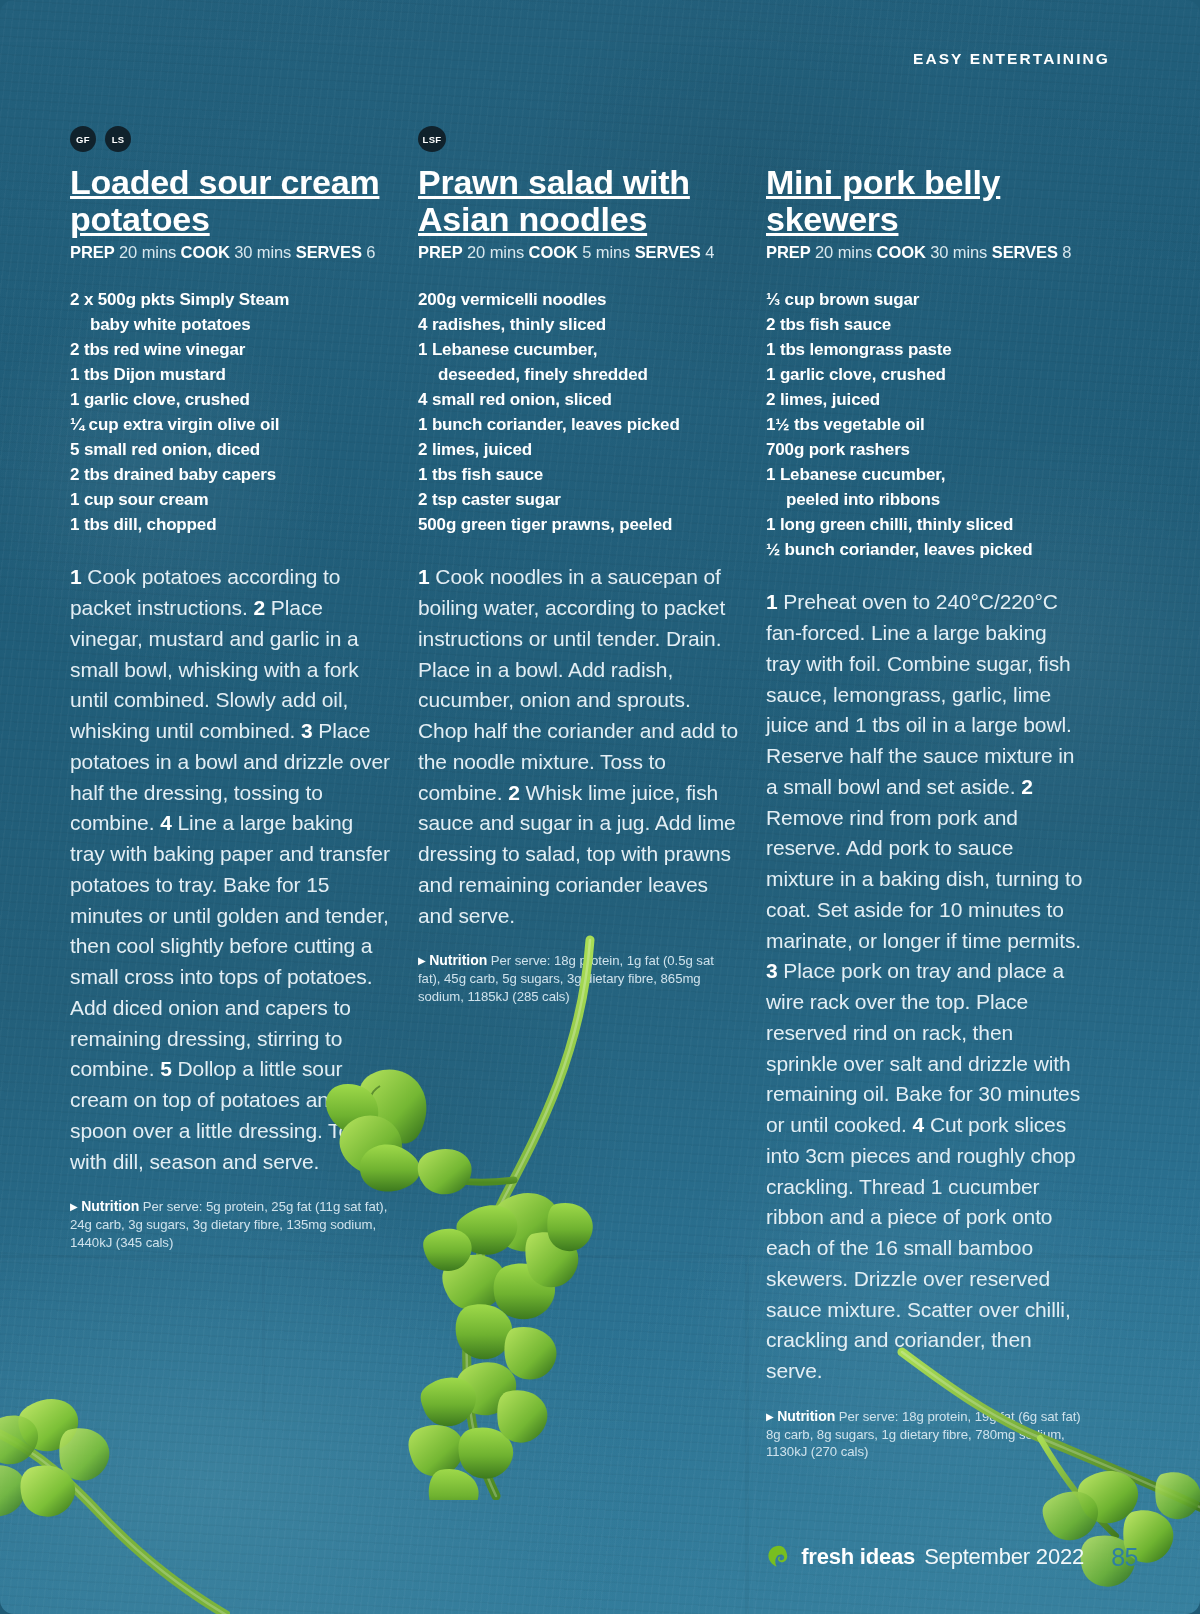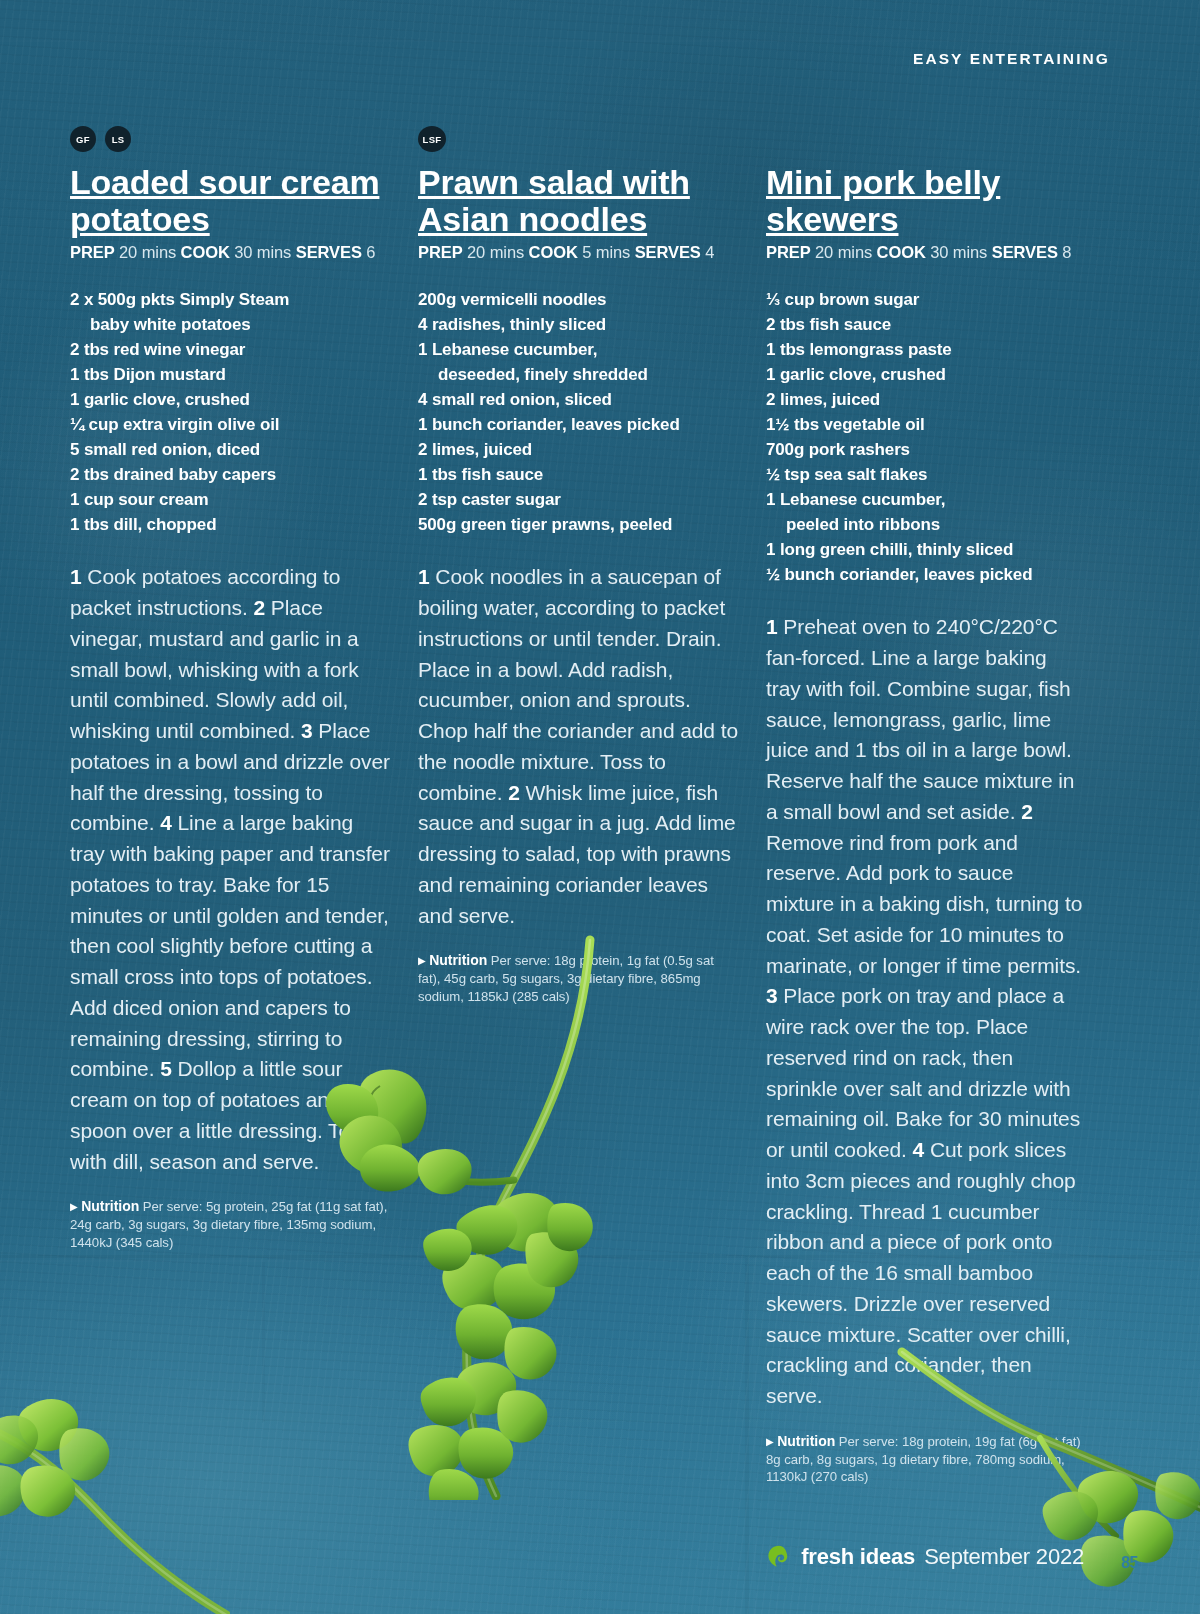--- a/index.html
+++ b/index.html
@@ -9,20 +9,21 @@
     background:#1f5b76;
     overflow:hidden;
   }
   .page{
     position:relative;width:1200px;height:1614px;overflow:hidden;
     background:
       radial-gradient(ellipse 620px 420px at 18% 92%, rgba(72,140,165,.55), rgba(72,140,165,0) 70%),
       radial-gradient(ellipse 700px 500px at 85% 95%, rgba(60,130,158,.45), rgba(60,130,158,0) 72%),
       radial-gradient(ellipse 900px 700px at 50% 20%, rgba(38,98,126,.55), rgba(38,98,126,0) 75%),
       linear-gradient(170deg,#23607c 0%,#1f5c78 28%,#235f7a 55%,#2b7191 78%,#35809f 100%);
+    border-radius: 14px;
   }
   
   .tex{position:absolute;inset:0;pointer-events:none;}
   .tex.a{
     background-image:
       repeating-linear-gradient(97deg, rgba(255,255,255,.030) 0px, rgba(255,255,255,.030) 1px, rgba(0,0,0,0) 2px, rgba(0,0,0,0) 7px),
       repeating-linear-gradient(3deg, rgba(0,0,0,.035) 0px, rgba(0,0,0,.035) 1px, rgba(0,0,0,0) 2px, rgba(0,0,0,0) 9px);
     opacity:.85;
   }
   .tex.b{
@@ -93,21 +94,21 @@
   .brandrow{
     position:absolute;right:116px;bottom:0;
     display:flex;align-items:center;gap:9px;
     color:#ffffff;font-size:22px;letter-spacing:-.2px;
   }
   .brandrow .fi{font-weight:800;}
   .brandrow .dt{font-weight:400;color:#f2f8fa;}
   .wlogo{width:26px;height:26px;display:block;}
   .pageno{
     position:absolute;right:62px;bottom:-2px;
-    color:#2f7fa2;font-size:16px;font-weight:700;letter-spacing:-.5px;
+    color:#2f7fa2;font-size:25px;font-weight:400;letter-spacing:-.5px;
   }
 
   
   .herb{position:absolute;pointer-events:none;}
   .leafsvg{display:block;}
 </style>
 </head>
 <body>
 
 <div class="page">
@@ -206,21 +207,20 @@
         <span class="v">8</span>
       </div>
       <ul class="ingredients">
           <li>⅓ cup brown sugar</li>
           <li>2 tbs fish sauce</li>
           <li>1 tbs lemongrass paste</li>
           <li>1 garlic clove, crushed</li>
           <li>2 limes, juiced</li>
           <li>1½ tbs vegetable oil</li>
           <li>700g pork rashers</li>
-          <li>½ tsp sea salt flakes</li>
           <li>1 Lebanese cucumber,</li>
           <li class="ind">peeled into ribbons</li>
           <li>1 long green chilli, thinly sliced</li>
           <li>½ bunch coriander, leaves picked</li>
         </ul>
       <div class="method"><span class="step">1 </span><span>Preheat oven to 240°C/220°C fan-forced. Line a large baking tray with foil. Combine sugar, fish sauce, lemongrass, garlic, lime juice and 1 tbs oil in a large bowl. Reserve half the sauce mixture in a small bowl and set aside. </span><span class="step">2 </span><span>Remove rind from pork and reserve. Add pork to sauce mixture in a baking dish, turning to coat. Set aside for 10 minutes to marinate, or longer if time permits. </span><span class="step">3 </span><span>Place pork on tray and place a wire rack over the top. Place reserved rind on rack, then sprinkle over salt and drizzle with remaining oil. Bake for 30 minutes or until cooked. </span><span class="step">4 </span><span>Cut pork slices into 3cm pieces and roughly chop crackling. Thread 1 cucumber ribbon and a piece of pork onto each of the 16 small bamboo skewers. Drizzle over reserved sauce mixture. Scatter over chilli, crackling and coriander, then serve. </span></div>
       <div class="nutrition">
         <span class="arrow">▶</span>
         <b>Nutrition</b>
         <span>Per serve: 18g protein, 19g fat (6g sat fat) 8g carb, 8g sugars, 1g dietary fibre, 780mg sodium, 1130kJ (270 cals)</span>

